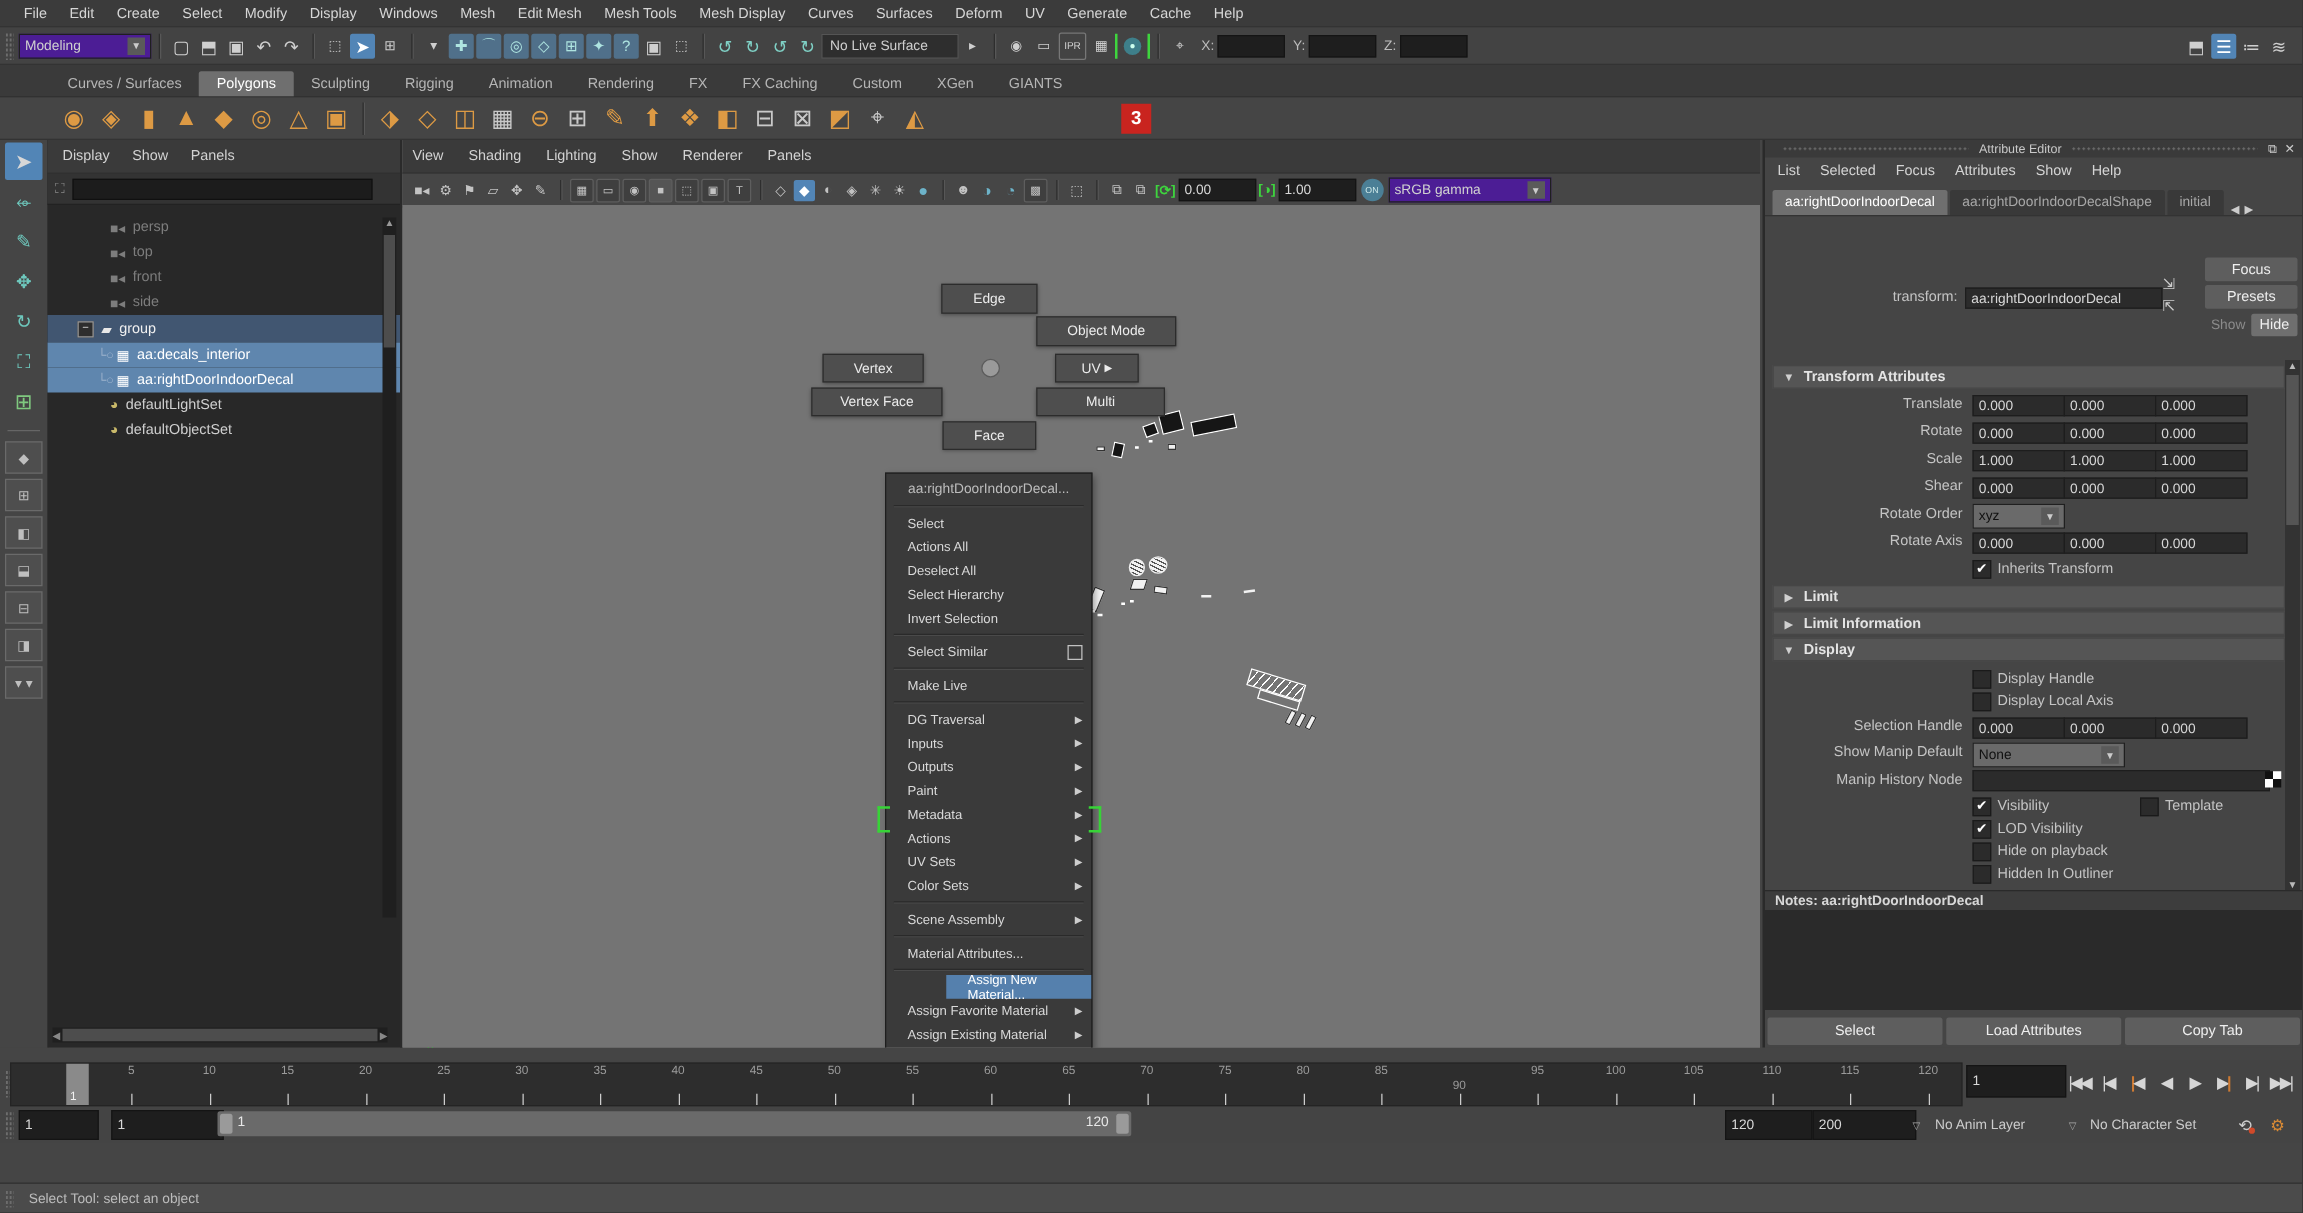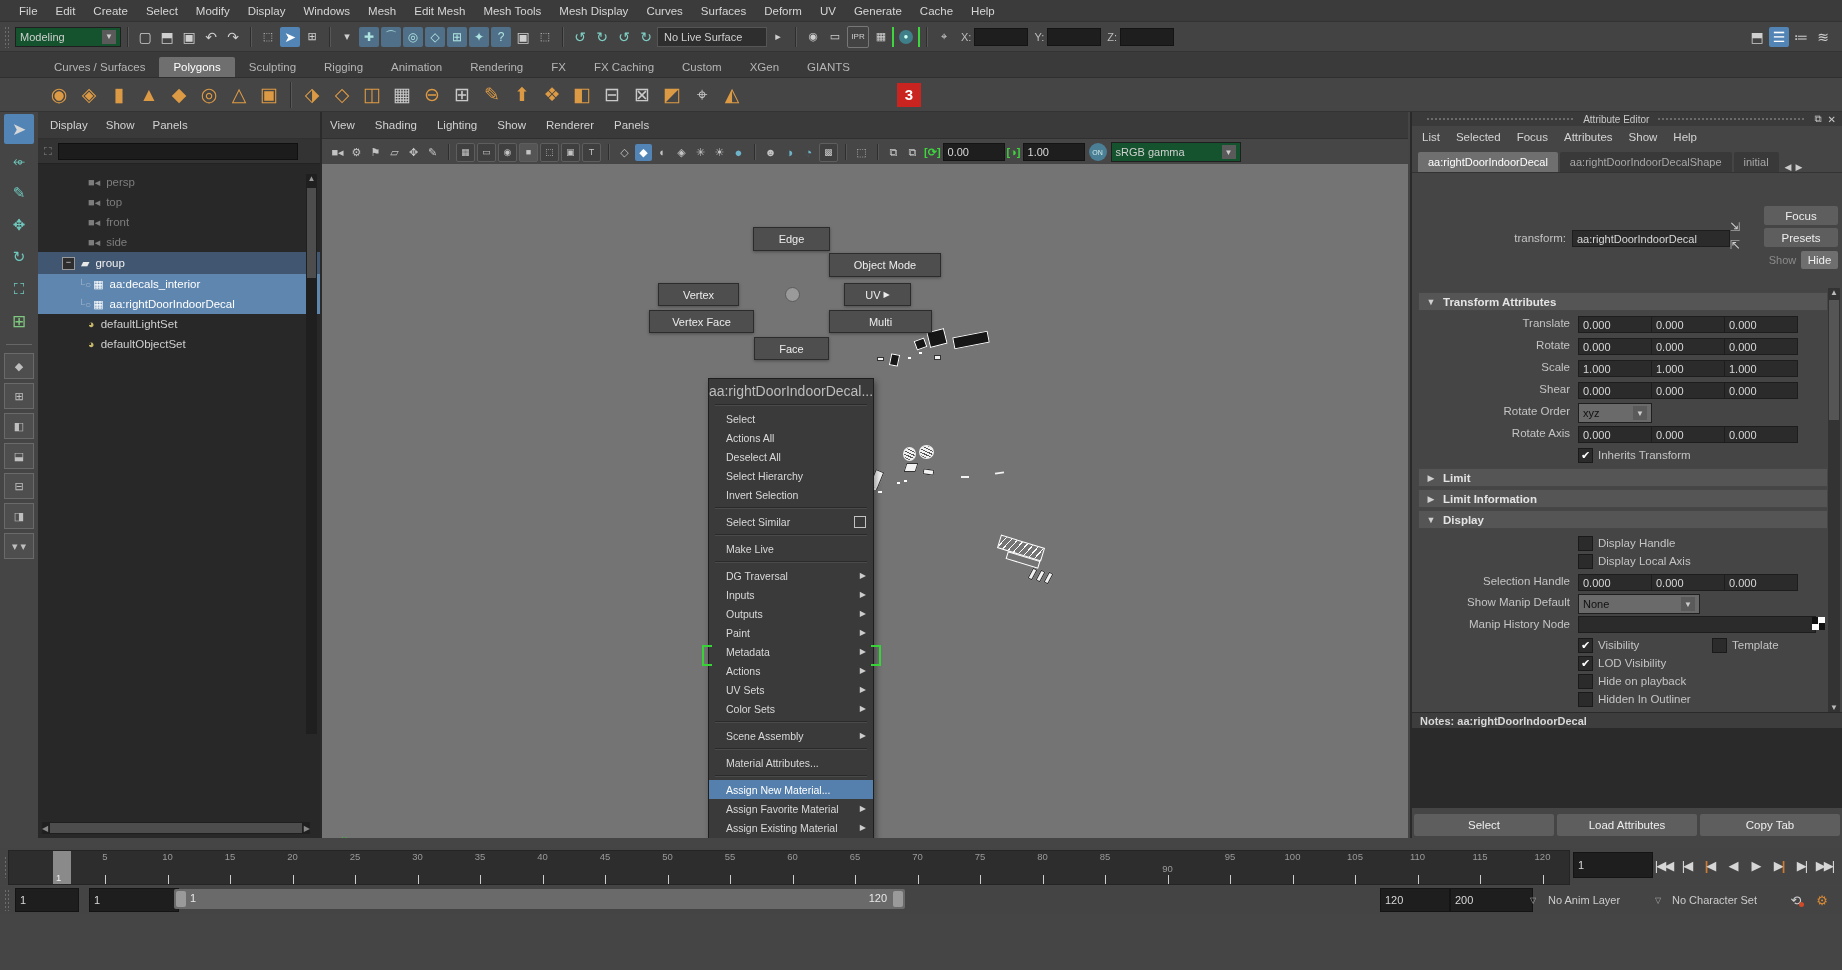--- a/index.html
+++ b/index.html
@@ -8,21 +8,21 @@
   #stage{position:relative;width:1842px;height:970px;background:#454545;overflow:hidden;}
   .abs{position:absolute;}
   .sep{width:1px;height:20px;background:#2e2e2e;margin:0 6px;box-shadow:1px 0 0 #575757;}
   .handle{width:7px;height:22px;margin:0 4px;
     background-image:radial-gradient(#6d6d6d 1px,transparent 1px);background-size:3px 4px;}
   
   #menubar{left:0;top:0;width:1842px;height:22px;background:#3b3b3b;border-bottom:1px solid #323232;display:flex;align-items:center;padding-left:10px;box-sizing:border-box;}
   #menubar span{padding:0 9px;color:#d6d6d6;font-size:11.5px;cursor:default;}
   
   #toolbar{left:0;top:22px;width:1842px;height:30px;background:#434343;border-bottom:1px solid #333;display:flex;align-items:center;box-sizing:border-box;}
-  .dropdown{background:#14532d;border:1px solid #1f1f1f;height:18px;display:flex;align-items:center;padding:0 4px;color:#d0d0d0;}
+  .dropdown{background:#4c1d95;border:1px solid #1f1f1f;height:18px;display:flex;align-items:center;padding:0 4px;color:#d0d0d0;}
   #mode-dd{width:96px;justify-content:space-between;}
   .dd-arrow{width:14px;height:14px;background:#5a5a5a;color:#ccc;font-size:8px;display:flex;align-items:center;justify-content:center;margin-left:4px;}
   .tb-icon{width:20px;height:20px;display:flex;align-items:center;justify-content:center;color:#cfcfcf;font-size:14px;margin:0 1px;border-radius:2px;}
   .tb-icon.small{font-size:11px;}
   .tb-icon.active{background:#5285b6;color:#fff;}
   .tb-icon.snap{background:#50708a;color:#aee4e0;font-size:12px;}
   .tb-icon.teal{color:#7fd0c5;font-size:14px;}
   .field{background:#1e1e1e;border:1px solid #141414;height:16px;color:#d8d8d8;display:flex;align-items:center;padding:0 4px;}
   .lbl{color:#bdbdbd;margin:0 3px 0 6px;}
   #live-surface{width:96px;height:18px;background:#2e2e2e;border:1px solid #555;color:#cfcfcf;display:flex;align-items:center;padding:0 6px;}
@@ -73,23 +73,23 @@
   .vp-ic.blue{color:#6db3c9;font-size:13px;}
   .exp-badge{color:#3ed53e;font-weight:bold;font-size:11px;margin:0 2px;}
   #on-badge{width:18px;height:18px;border-radius:50%;background:#4b7f96;color:#cfeaea;font-size:7px;display:flex;align-items:center;justify-content:center;margin:0 4px;}
   #colorspace-dd{width:120px;height:18px;}
   #vp-canvas{position:absolute;left:0;top:52px;width:1086px;height:674px;background:#747474;overflow:hidden;}
   
   .mark-box{position:absolute;background:#4e4e4e;border:1px solid #2c2c2c;color:#ececec;font-size:11px;display:flex;align-items:center;justify-content:center;box-shadow:0 1px 3px rgba(0,0,0,.35);}
   #mm-center{position:absolute;width:13px;height:13px;border-radius:50%;background:#9a9a9a;border:1px solid #5c5c5c;}
   
   #ctx{position:absolute;left:386px;top:214px;width:164px;background:#3a3a3a;border:1px solid #1e1e1e;box-shadow:2px 3px 6px rgba(0,0,0,.4);padding:2px 0;}
-  #ctx .hdr{height:20px;display:flex;align-items:center;justify-content:center;color:#bdbdbd;font-size:14px;}
+  #ctx .hdr{height:20px;display:flex;align-items:center;justify-content:center;color:#bdbdbd;font-size:11px;}
   #ctx .item{height:19px;display:flex;align-items:center;color:#d9d9d9;font-size:10.5px;padding:0 8px 0 17px;position:relative;}
-  #ctx .item.hl{background:#5580ad;color:#fff;}
+  #ctx .item.hl{background:#5580ad;color:#fff;margin-left:48px;}
   #ctx .arrow{position:absolute;right:7px;color:#cdcdcd;font-size:8px;}
   #ctx .optbox{position:absolute;right:7px;width:10px;height:10px;border:1px solid #c2c2c2;}
   #ctx .csep{height:1px;background:#2a2a2a;border-bottom:1px solid #4a4a4a;margin:3px 6px;}
   .gbracket{position:absolute;width:8px;height:17px;border:2px solid #37d337;z-index:5;}
   .gbracket.l{border-right:none;}
   .gbracket.r{border-left:none;}
   
   .decal{position:absolute;border:1px solid #fff;background:transparent;}
   .decal.black{background:#161616;}
   .decal.white{background:#f2f2f2;border-color:#333;}
@@ -820,14 +820,18 @@
       </div>
     <span style="position:absolute;left:1655px;color:#aaa;font-size:8px">▽</span>
     <div style="position:absolute;left:1672px;width:110px;height:22px;display:flex;align-items:center;color:#ccc">
         <span>No Character Set</span>
       </div>
     <span class="rt-icon" style="position:absolute;left:1786px">⟲<i style="position:absolute;margin-left:10px;margin-top:8px;width:5px;height:5px;border-radius:50%;background:#d04a2a"></i></span>
     <span class="rt-icon orange" style="position:absolute;left:1812px">⚙</span>
   </div>
 
 
+  <div id="help-row" class="abs">
+    <div class="handle" style="height:14px"></div>
+    <span style="margin-left:8px">Select Tool: select an object</span>
+  </div>
 
 </div>
 
 </body></html>

